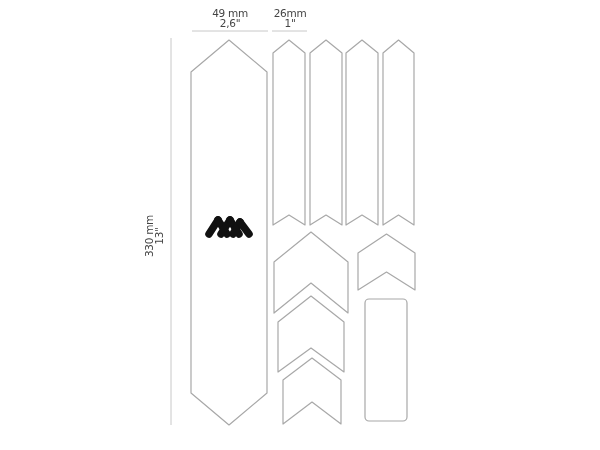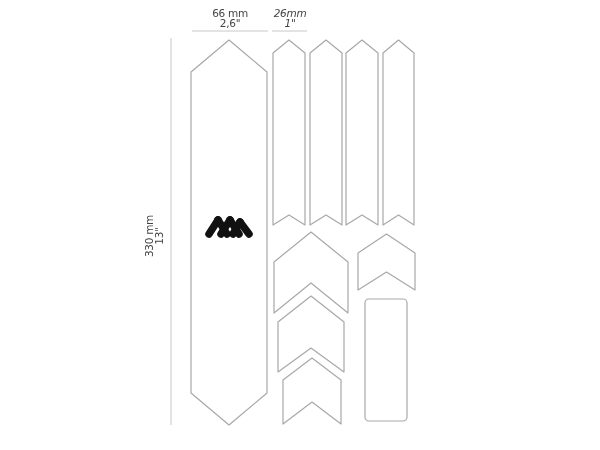--- a/index.html
+++ b/index.html
@@ -1,20 +1,20 @@
 <!DOCTYPE html>
 <html><head>
   <meta charset="utf-8">
   <style>
     html, body { margin: 0; padding: 0; background: #ffffff; }
     body { width: 600px; height: 450px; position: relative; overflow: hidden; font-family: "DejaVu Sans", sans-serif; }
     #diagram { position: absolute; left: 0; top: 0; }
     .dim-text { position: absolute; color: #444; font-size: 10.5px; line-height: 10px; text-align: center; letter-spacing: -0.3px; }
     .dim-66 { left: 208px; top: 8px; width: 44px; }
-    .dim-26 { left: 272px; top: 8px; width: 36px; font-style: italic; }
+    .dim-26 { left: 272px; top: 8px; width: 36px; }
     .dim-330 { left: 122px; top: 226px; width: 64px; transform: rotate(-90deg); transform-origin: center center; }
   </style>
 </head>
 <body>
 
 <svg id="diagram" width="600" height="450" viewBox="0 0 600 450">
   <g fill="none" stroke="#c8c8c8" stroke-width="1">
     <line x1="192" y1="31" x2="268" y2="31"></line>
     <line x1="272" y1="31" x2="307" y2="31"></line>
     <line x1="171" y1="38" x2="171" y2="425"></line>
@@ -41,21 +41,21 @@
     <line x1="209" y1="234" x2="218" y2="220"></line>
     <line x1="218" y1="220" x2="227" y2="234"></line>
     <line x1="221" y1="234" x2="230" y2="220"></line>
     <line x1="230" y1="220" x2="239" y2="234"></line>
     <line x1="233" y1="234" x2="240" y2="222"></line>
     <line x1="240" y1="222" x2="249" y2="234"></line>
   </g>
 </svg>
 
 <div class="dim-text dim-66">
-  <div>66 mm</div>
+  <div>49 mm</div>
   <div>2,6"</div>
 </div>
 <div class="dim-text dim-26">
   <div>26mm</div>
   <div>1"</div>
 </div>
 <div class="dim-text dim-330">
   <div>330 mm</div>
   <div>13"</div>
 </div>

